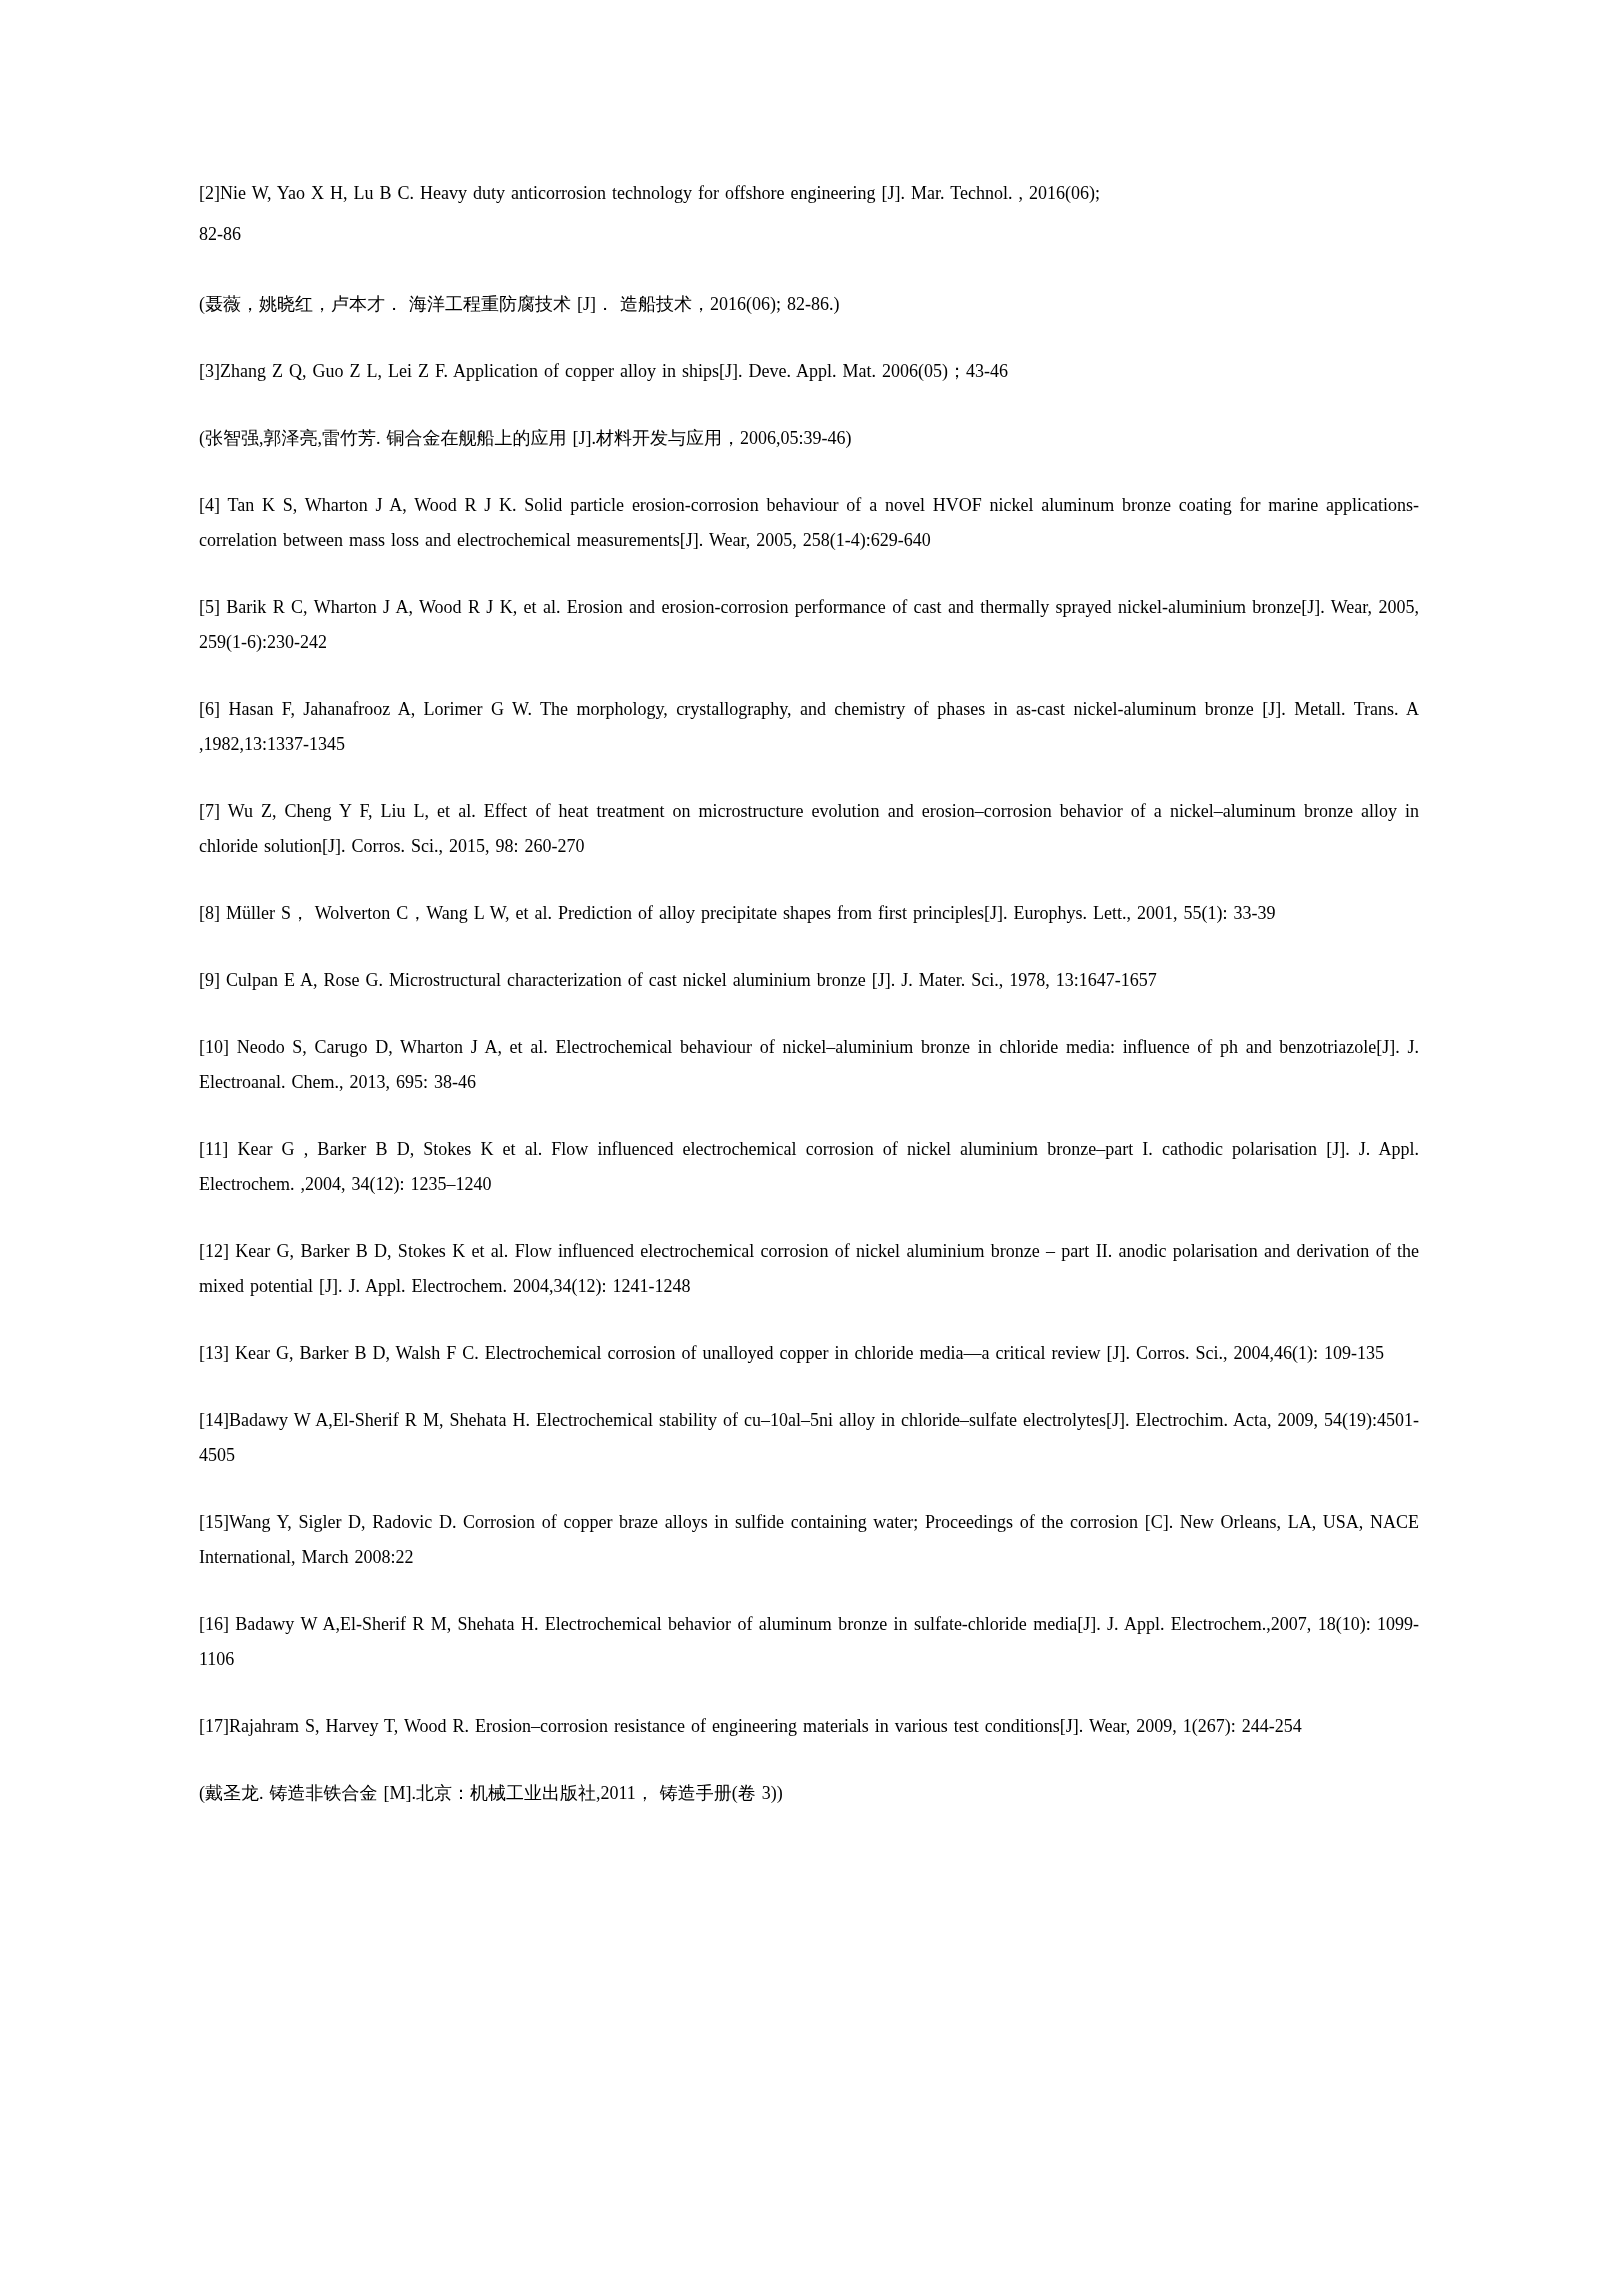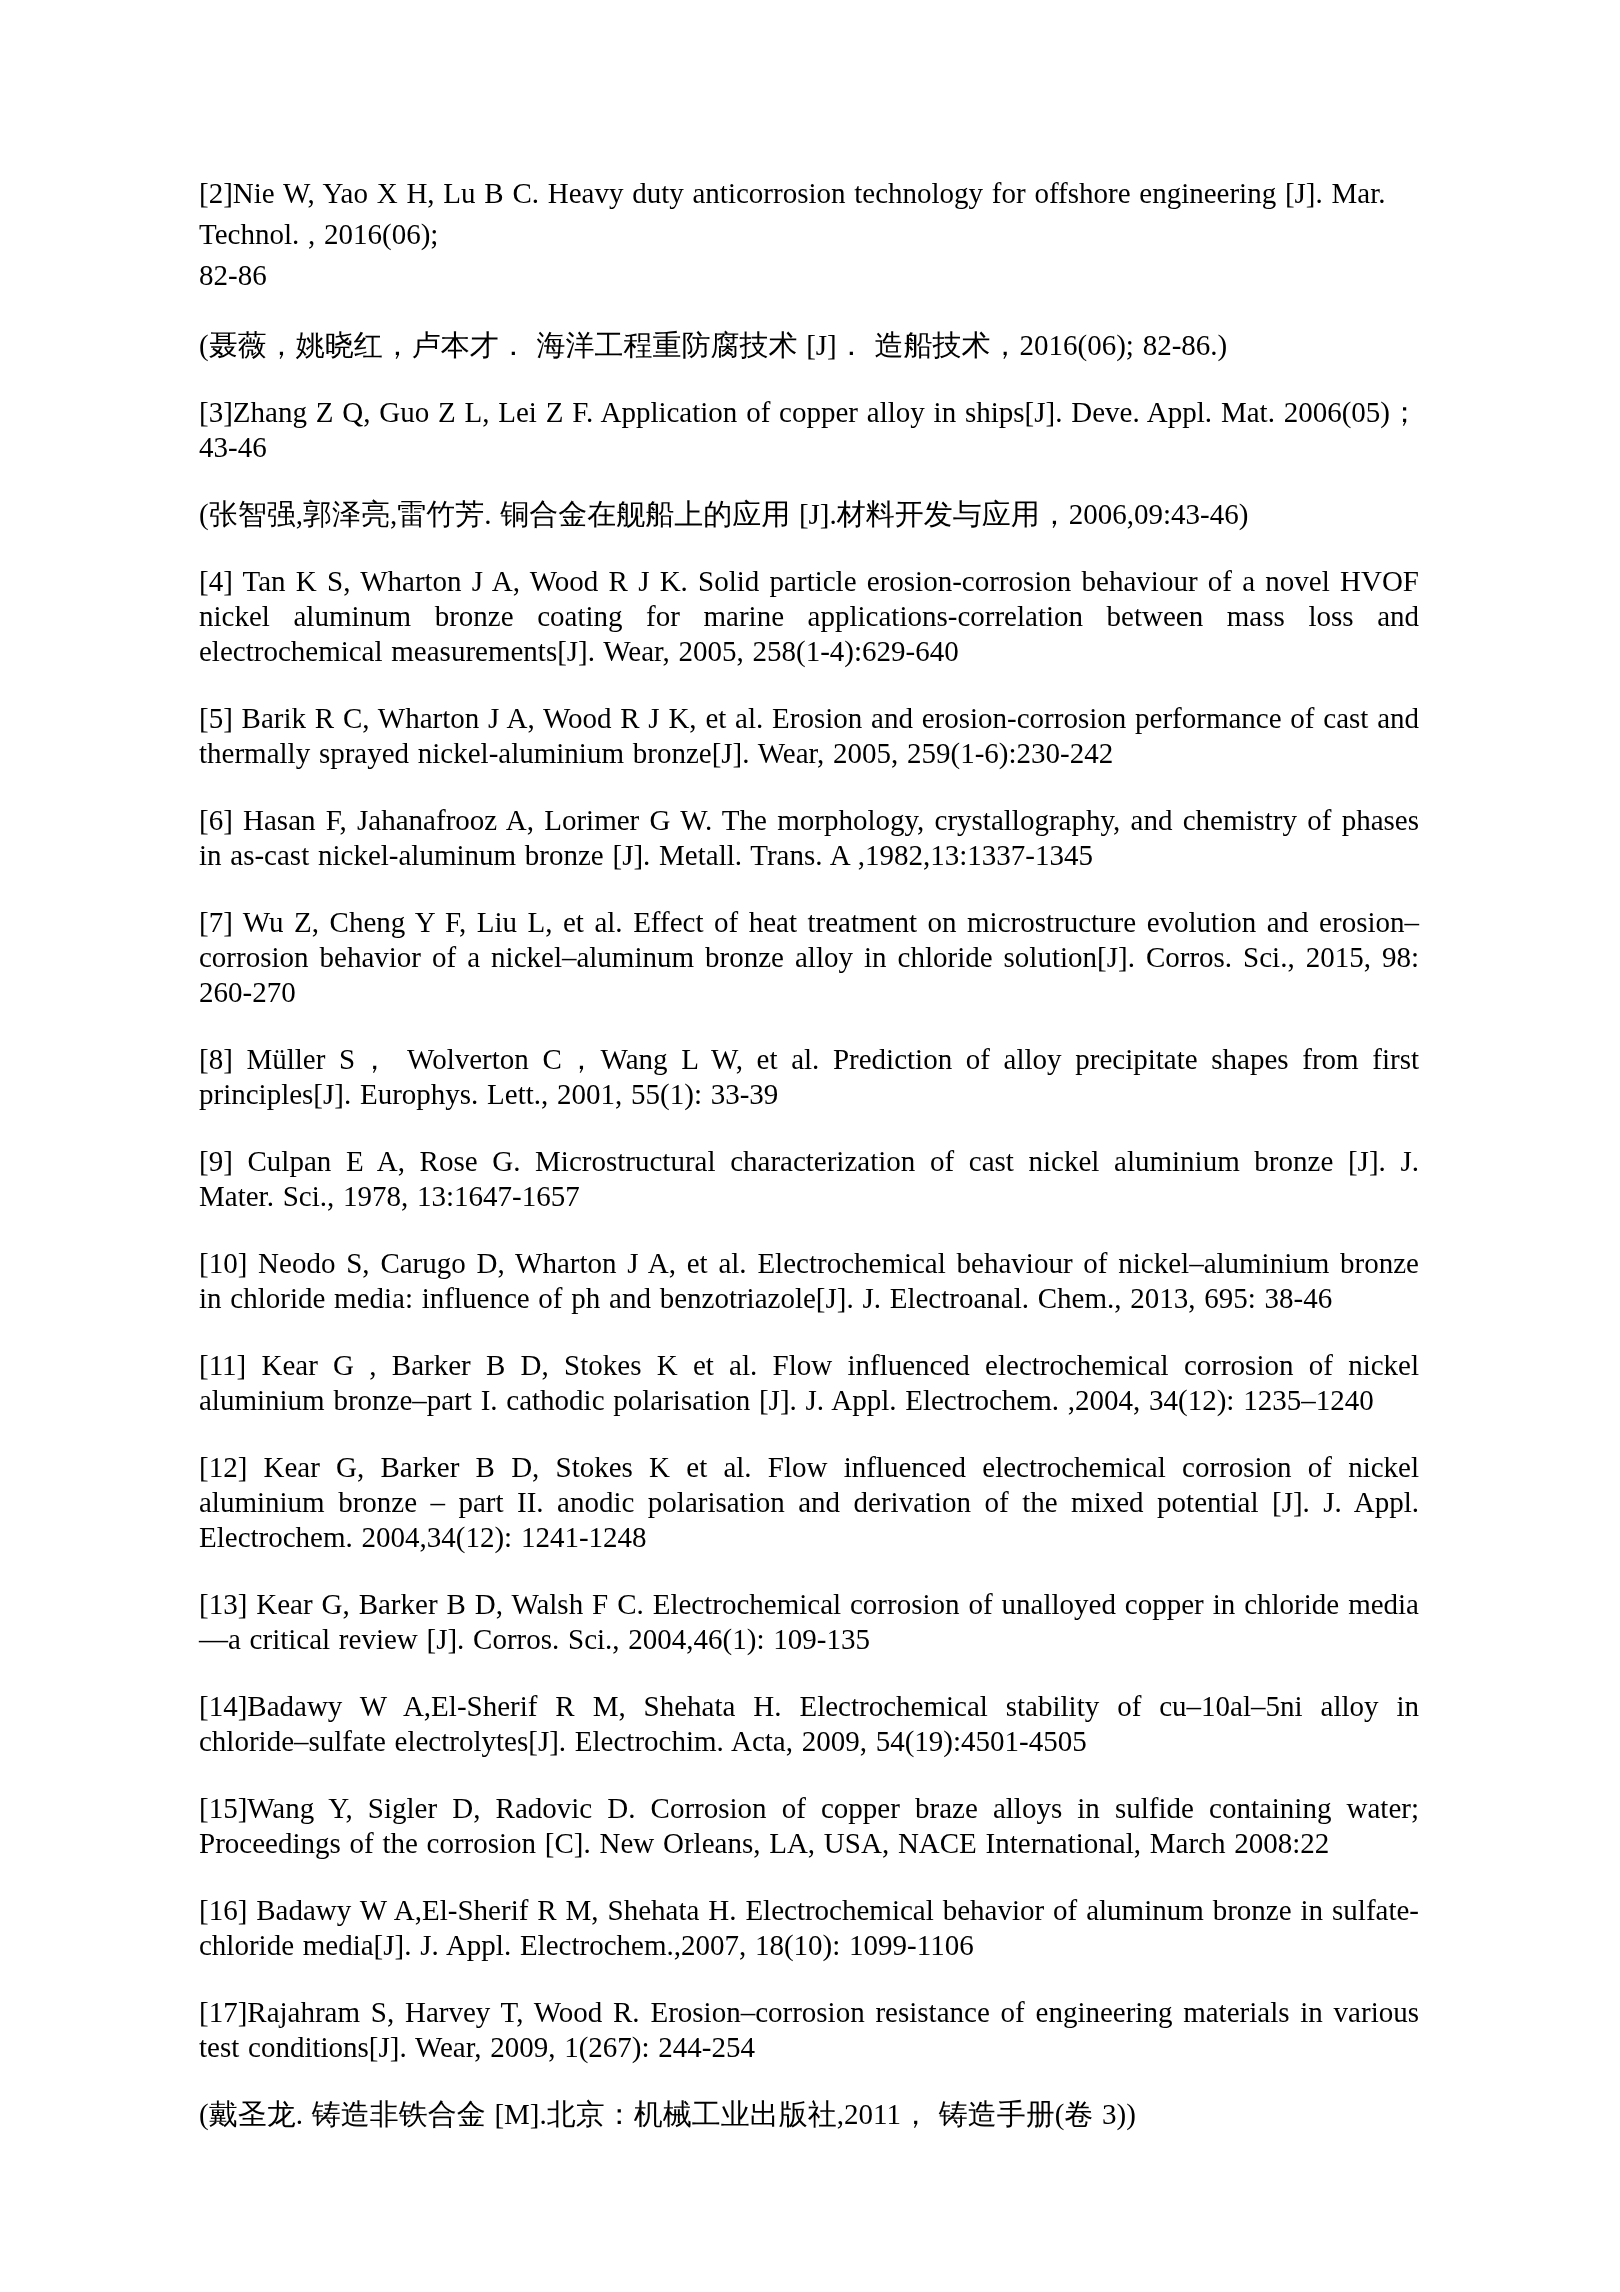--- a/index.html
+++ b/index.html
@@ -17,21 +17,21 @@
   }
   .page {
     box-sizing: border-box;
     width: 1620px;
     min-height: 2293px;
     background: #ffffff;
     padding: 173px 201px 59px 199px;
   }
   p.ref {
     margin: 0 0 32px 0;
-    font-size: 29px;
+    font-size: 18px;
     line-height: 35px;
     text-align: justify;
     word-spacing: 1.5px;
   }
   
   p.ref.loose {
     line-height: 41px;
     text-align: left;
     white-space: pre-line;
   }
@@ -43,21 +43,21 @@
   }
 </style>
 </head>
 <body>
 
 <div class="page">
   <p class="ref en loose">[2]Nie W, Yao X H, Lu B C. Heavy duty anticorrosion technology for offshore engineering [J]. Mar. Technol. , 2016(06);
 82-86</p>
   <p class="ref zh">(聂薇，姚晓红，卢本才． 海洋工程重防腐技术 [J]． 造船技术，2016(06); 82-86.)</p>
   <p class="ref en">[3]Zhang Z Q, Guo Z L, Lei Z F. Application of copper alloy in ships[J]. Deve. Appl. Mat. 2006(05)；43-46</p>
-  <p class="ref zh">(张智强,郭泽亮,雷竹芳. 铜合金在舰船上的应用 [J].材料开发与应用，2006,09:43-46)</p>
+  <p class="ref zh">(张智强,郭泽亮,雷竹芳. 铜合金在舰船上的应用 [J].材料开发与应用，2006,05:39-46)</p>
   <p class="ref en">[4] Tan K S, Wharton J A, Wood R J K. Solid particle erosion-corrosion behaviour of a novel HVOF nickel aluminum bronze coating for marine applications-correlation between mass loss and electrochemical measurements[J]. Wear, 2005, 258(1-4):629-640</p>
   <p class="ref en">[5] Barik R C, Wharton J A, Wood R J K, et al. Erosion and erosion-corrosion performance of cast and thermally sprayed nickel-aluminium bronze[J]. Wear, 2005, 259(1-6):230-242</p>
   <p class="ref en">[6] Hasan F, Jahanafrooz A, Lorimer G W. The morphology, crystallography, and chemistry of phases in as-cast nickel-aluminum bronze [J]. Metall. Trans. A ,1982,13:1337-1345</p>
   <p class="ref en">[7] Wu Z, Cheng Y F, Liu L, et al. Effect of heat treatment on microstructure evolution and erosion–corrosion behavior of a nickel–aluminum bronze alloy in chloride solution[J]. Corros. Sci., 2015, 98: 260-270</p>
   <p class="ref en">[8] Müller S， Wolverton C，Wang L W, et al. Prediction of alloy precipitate shapes from first principles[J]. Europhys. Lett., 2001, 55(1): 33-39</p>
   <p class="ref en">[9] Culpan E A, Rose G. Microstructural characterization of cast nickel aluminium bronze [J]. J. Mater. Sci., 1978, 13:1647-1657</p>
   <p class="ref en">[10] Neodo S, Carugo D, Wharton J A, et al. Electrochemical behaviour of nickel–aluminium bronze in chloride media: influence of ph and benzotriazole[J]. J. Electroanal. Chem., 2013, 695: 38-46</p>
   <p class="ref en">[11] Kear G , Barker B D, Stokes K et al. Flow influenced electrochemical corrosion of nickel aluminium bronze–part I. cathodic polarisation [J]. J. Appl. Electrochem. ,2004, 34(12): 1235–1240</p>
   <p class="ref en">[12] Kear G, Barker B D, Stokes K et al. Flow influenced electrochemical corrosion of nickel aluminium bronze – part II. anodic polarisation and derivation of the mixed potential [J]. J. Appl. Electrochem. 2004,34(12): 1241-1248</p>
   <p class="ref en">[13] Kear G, Barker B D, Walsh F C. Electrochemical corrosion of unalloyed copper in chloride media—a critical review [J]. Corros. Sci., 2004,46(1): 109-135</p>

